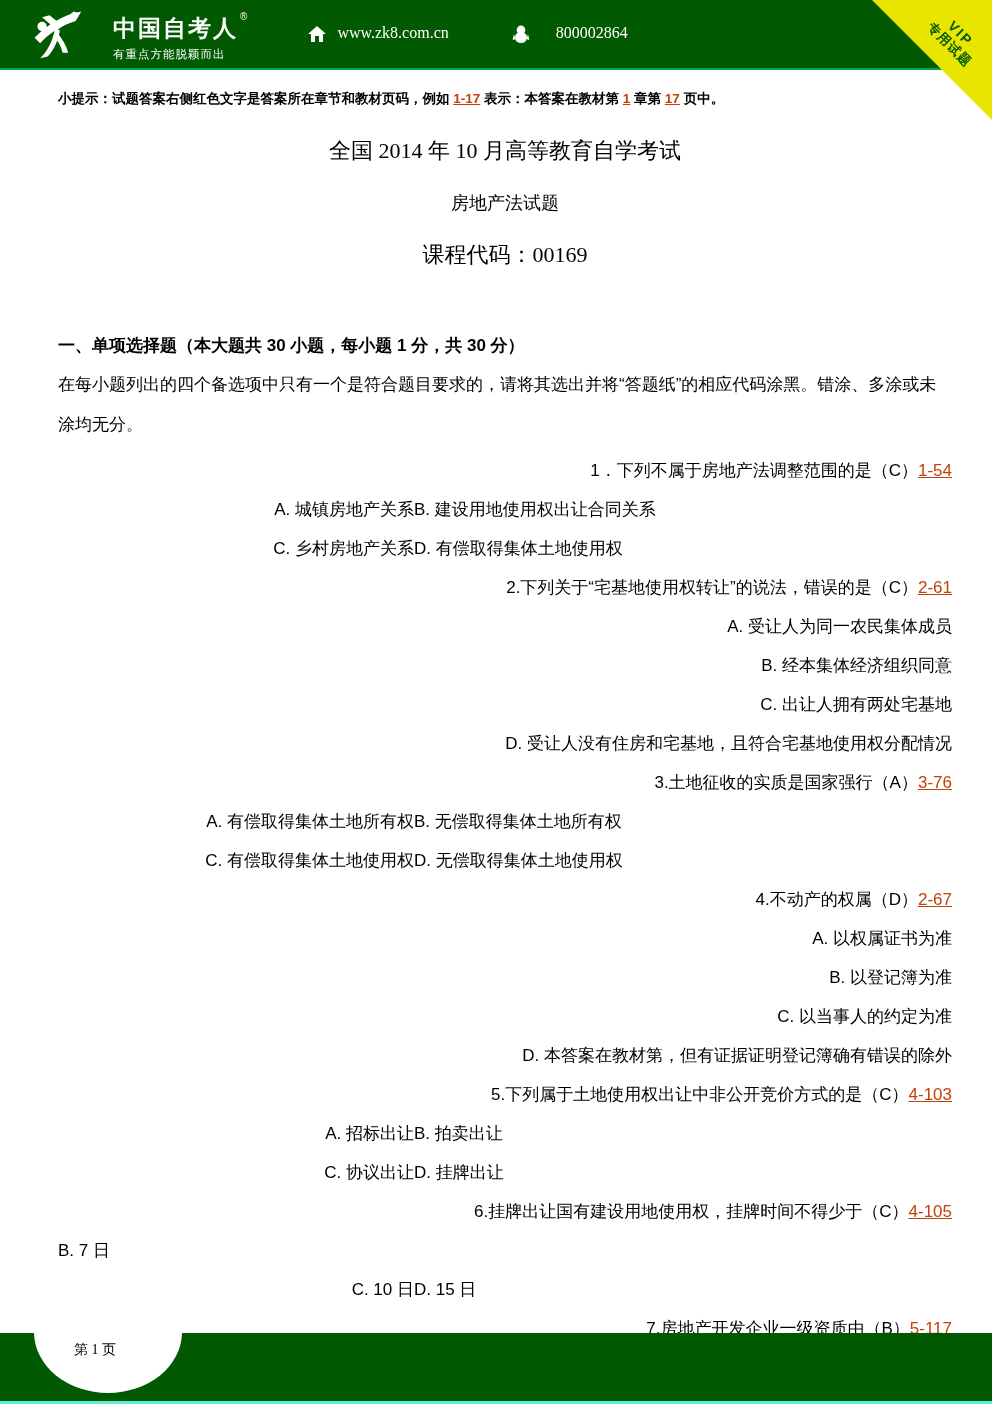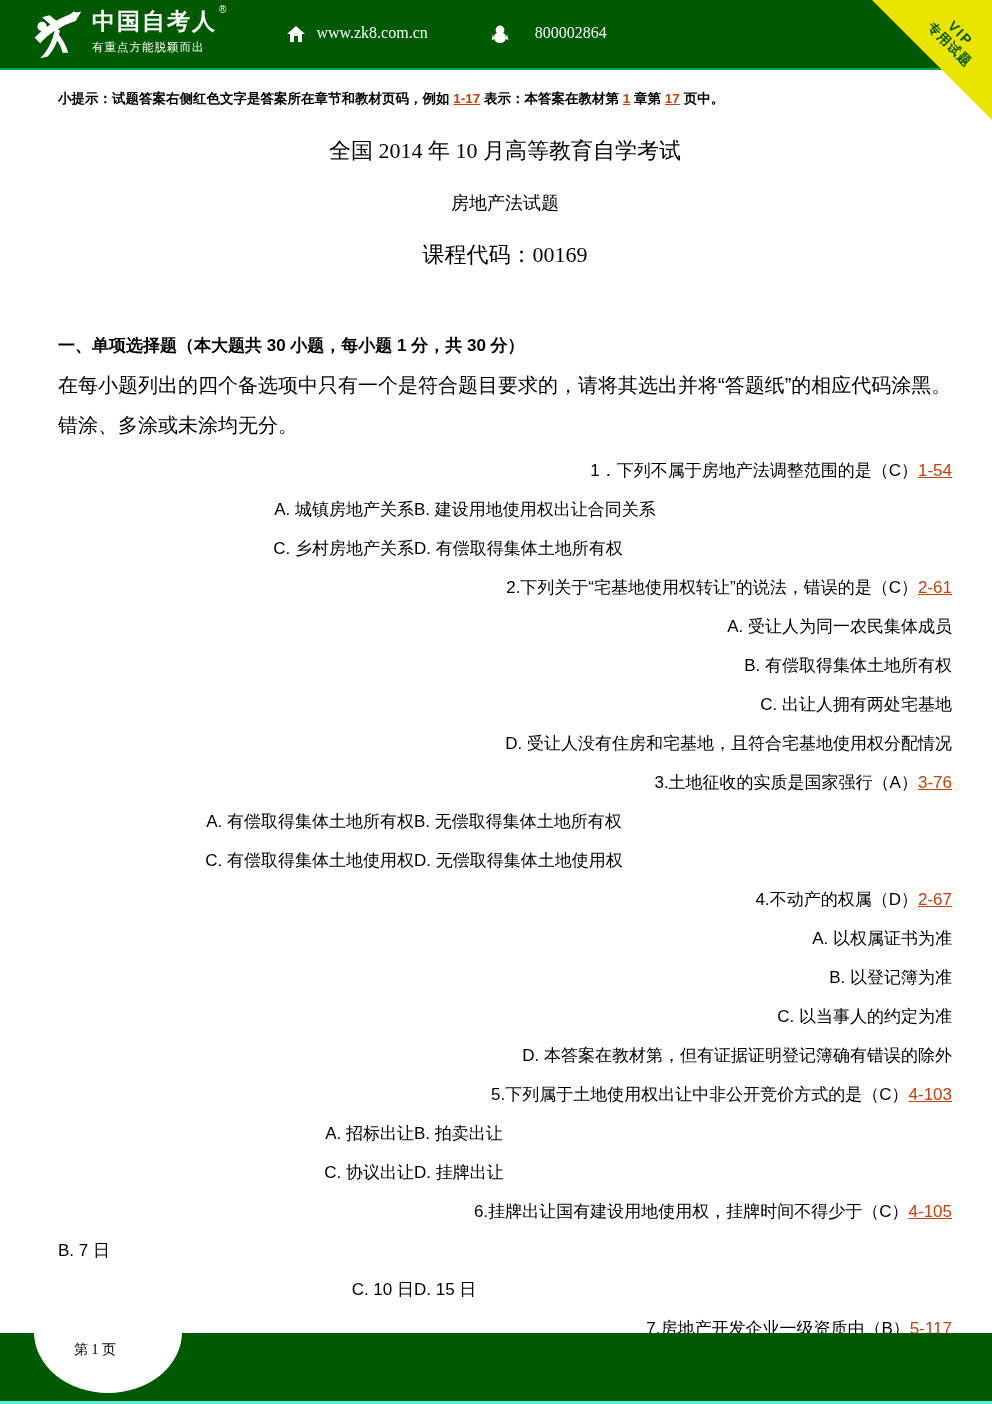--- a/index.html
+++ b/index.html
@@ -10,21 +10,21 @@
     font-family:"Liberation Sans","DejaVu Sans",sans-serif;
     color:#000;
   }
 
   
   .header {
     position:absolute; top:0; left:0; right:0; height:70px;
     background:#015a01; border-bottom:2px solid #00a651;
     display:flex; align-items:center; z-index:5;
   }
-  .logo-block { display:flex; align-items:flex-start; margin-left:28px; }
+  .logo-block { display:flex; align-items:flex-end; margin-left:28px;gap:21px; }
   .logo-figure { width:58px; height:56px; flex:0 0 auto; }
   .logo-texts { margin-left:6px; color:#fff; }
   .logo-brand-row { display:flex; align-items:flex-start; }
   .logo-brand { font-size:23px; font-weight:bold; letter-spacing:2px;
                 font-family:"Liberation Serif","DejaVu Serif",serif; }
   .logo-reg { font-size:10px; margin-left:2px; margin-top:-2px; }
   .logo-tagline { font-size:11.5px; margin-top:3px; letter-spacing:1px;
                   font-family:"Liberation Serif","DejaVu Serif",serif; }
   .nav-item { display:flex; color:#fff;
               font-size:16px; font-family:"Liberation Serif","DejaVu Serif",serif; }
@@ -51,21 +51,21 @@
   .content { position:absolute; top:88px; left:58px; right:40px; }
   .hint { font-size:13.5px; font-weight:bold; line-height:22px; }
   .red { color:#c2410c;text-decoration:underline; }
   .titles { text-align:center;
             font-family:"Liberation Serif","DejaVu Serif",serif; }
   .title-1 { margin-top:26px; font-size:22px; line-height:30px; }
   .title-2 { margin-top:22px; font-size:18px; line-height:30px; }
   .title-3 { margin-top:22px; font-size:22px; line-height:30px; }
 
   .section-heading { margin-top:56px; font-size:17px; font-weight:bold; line-height:39px; }
-  .instructions { font-size:20px; line-height:40px; }
+  .instructions { font-size:17px; line-height:40px; }
 
   .qa { margin-top:6px;text-align:right; }
   .ln { font-size:17px; line-height:39px; white-space:nowrap; }
   .opt-row { display:flex; }
   .opt-left { flex:0 0 356px; }
 
   
   .footer { position:absolute; left:0; right:0; bottom:0; height:71px;
             background:#5eead4; z-index:5; }
   .footer-band { position:absolute; top:0; left:0; right:0; height:68px;
@@ -140,26 +140,26 @@
 
     <div class="qa">
 
       <div class="ln"><span>1．下列不属于房地产法调整范围的是（C）</span><span class="red">1-54</span></div>
       <div class="ln opt-row">
         <span class="opt-left">A. 城镇房地产关系</span>
         <span>B. 建设用地使用权出让合同关系</span>
       </div>
       <div class="ln opt-row">
         <span class="opt-left">C. 乡村房地产关系</span>
-        <span>D. 有偿取得集体土地所有权</span>
+        <span>D. 有偿取得集体土地使用权</span>
       </div>
 
       <div class="ln"><span>2.下列关于“宅基地使用权转让”的说法，错误的是（C）</span><span class="red">2-61</span></div>
       <div class="ln">A. 受让人为同一农民集体成员</div>
-      <div class="ln">B. 有偿取得集体土地所有权</div>
+      <div class="ln">B. 经本集体经济组织同意</div>
       <div class="ln">C. 出让人拥有两处宅基地</div>
       <div class="ln">D. 受让人没有住房和宅基地，且符合宅基地使用权分配情况</div>
 
       <div class="ln"><span>3.土地征收的实质是国家强行（A）</span><span class="red">3-76</span></div>
       <div class="ln opt-row">
         <span class="opt-left">A. 有偿取得集体土地所有权</span>
         <span>B. 无偿取得集体土地所有权</span>
       </div>
       <div class="ln opt-row">
         <span class="opt-left">C. 有偿取得集体土地使用权</span>

